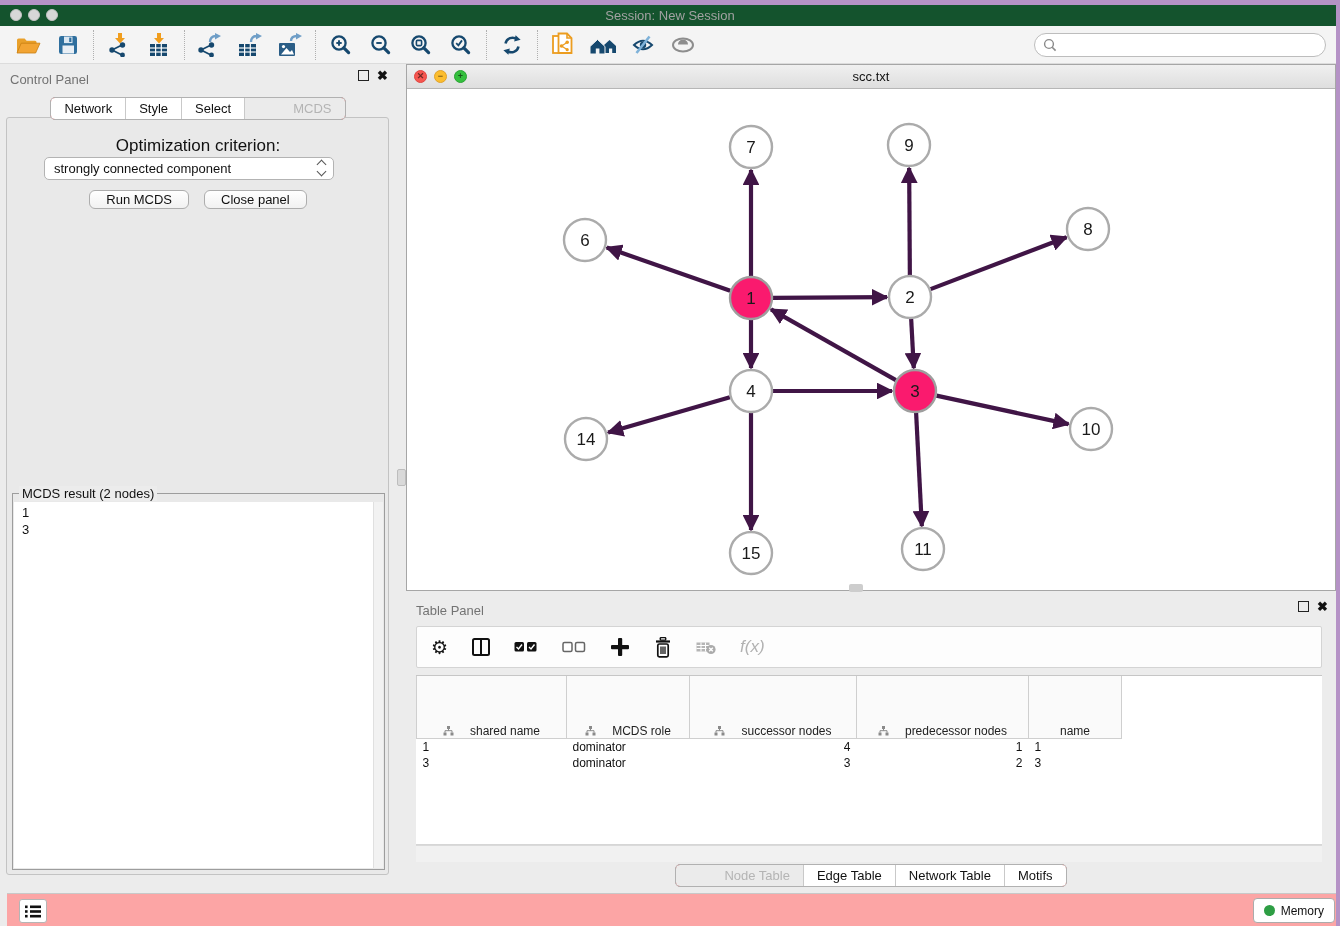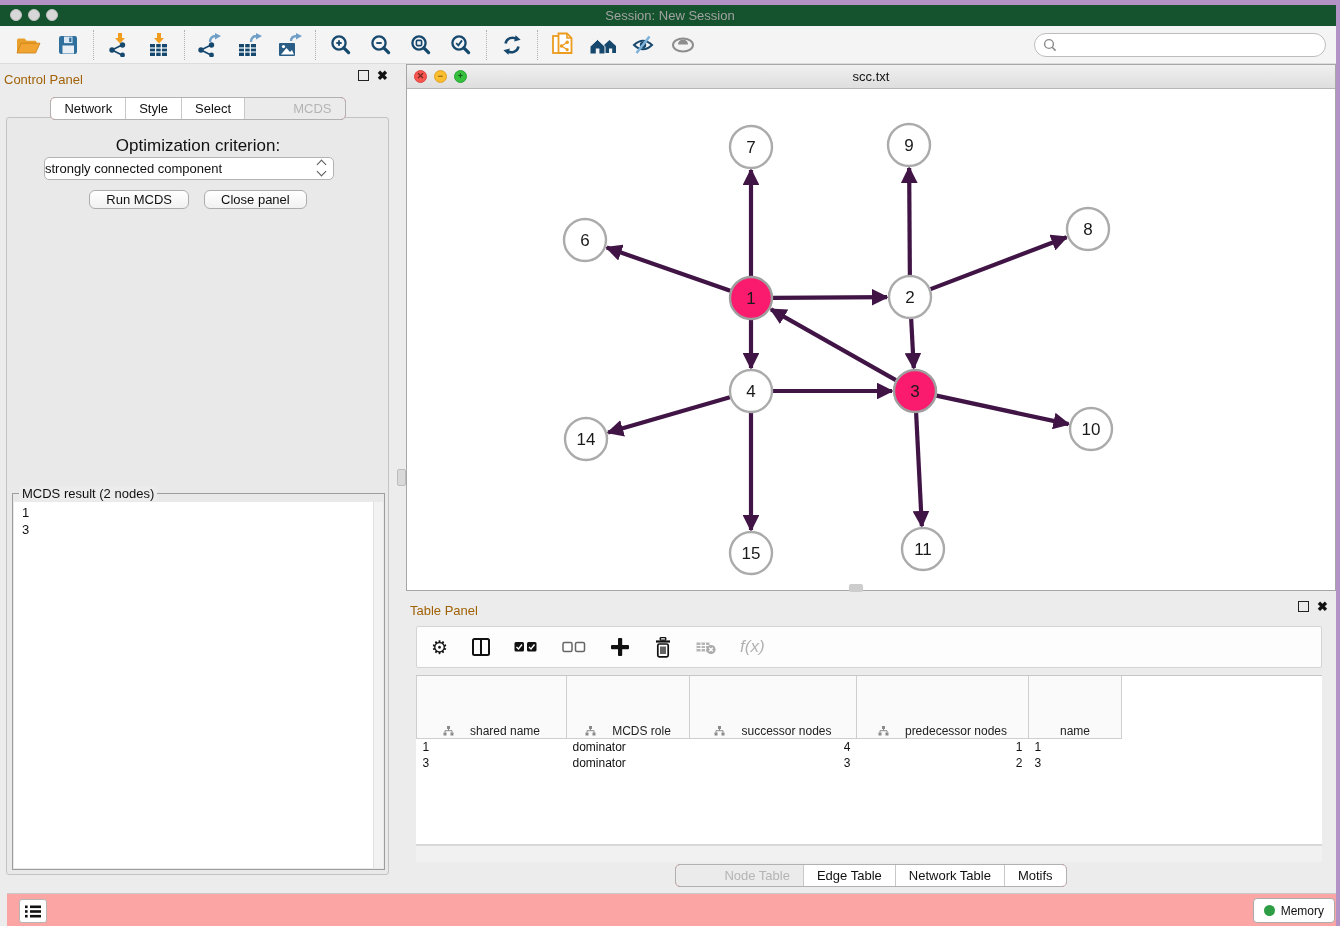--- a/index.html
+++ b/index.html
@@ -13,32 +13,32 @@
   .win-title{position:absolute;left:0;right:0;top:3px;text-align:center;font-size:13px;color:#a2a2a2;}
   
   .toolbar{position:absolute;left:0;top:26px;width:1340px;height:38px;background:#f4f4f4;border-bottom:1px solid #dcdcdc;box-sizing:border-box;display:flex;align-items:center;padding-left:8px;}
   .tb-btn{width:40px;height:32px;display:flex;align-items:center;justify-content:center;}
   .tb-sep{width:0;height:30px;border-left:1px dotted #b0b0b0;margin:0 5px;}
   .search-wrap{position:absolute;right:14px;top:7px;width:292px;height:24px;}
   .search-input{width:100%;height:100%;box-sizing:border-box;border:1px solid #bdbdbd;border-radius:12px;background:#fff;padding:0 10px 0 28px;font-size:13px;outline:none;}
   .search-glass{position:absolute;left:9px;top:5px;}
   
   .control-panel{position:absolute;left:0;top:64px;width:396px;height:817px;background:#ececec;}
-  .panel-head{position:absolute;left:4px;top:8px;font-size:13px;color:#a16207;}
+  .panel-head{position:absolute;left:10px;top:8px;font-size:13px;color:#737373;}
   .panel-icons{position:absolute;right:8px;top:6px;display:flex;gap:8px;align-items:center;}
   .float-ico{width:11px;height:11px;border:1.6px solid #222;box-sizing:border-box;display:inline-block;}
   .close-ico{font-size:13px;font-weight:bold;color:#111;line-height:11px;}
   .seg-control{display:inline-flex;border:1px solid #b1b1b1;border-radius:5px;overflow:hidden;background:#b91c1c;}
   .seg{padding:3px 13px;font-size:13px;color:#111;background:#fff;border-left:1px solid #c9c9c9;white-space:nowrap;}
   .seg:first-child{border-left:none;}
   .seg.sel{background:#ebebeb;color:#b4b4b4;padding-left:48px;}
   .cp-tabs{position:absolute;left:0;top:33px;width:100%;text-align:center;z-index:2;}
   .cp-content{position:absolute;left:6px;top:53px;width:383px;height:758px;border:1px solid #c3c3c3;border-radius:3px;background:#e9e9e9;box-sizing:border-box;}
   .opt-label{position:absolute;left:0;width:100%;top:72px;text-align:center;font-size:17px;color:#111;}
-  .dropdown{position:absolute;left:44px;top:93px;width:290px;height:23px;background:#fff;border:1px solid #b3b3b3;border-radius:5px;box-sizing:border-box;font-size:13px;display:flex;align-items:center;}
+  .dropdown{position:absolute;left:44px;top:93px;width:290px;height:23px;background:#fff;border:1px solid #b3b3b3;border-radius:5px;box-sizing:border-box;font-size:13px;display:flex;align-items:center;padding-left:9px;}
   .dd-stepper{position:absolute;right:8px;top:3px;display:flex;flex-direction:column;gap:3px;}
   .chev{width:6px;height:6px;border-left:1.6px solid #555;border-top:1.6px solid #555;}
   .chev.up{transform:rotate(45deg);}
   .chev.down{transform:rotate(225deg);margin-top:-3px;}
   .btn-row{position:absolute;left:0;top:126px;width:100%;display:flex;justify-content:center;gap:15px;}
   .aqua-btn{background:linear-gradient(#ffffff,#f1f1f1);border:1px solid #adadad;border-radius:6px;padding:1px 16px;font-size:13px;color:#111;font-family:"Liberation Sans",sans-serif;}
   .result-group{position:absolute;left:12px;top:429px;width:373px;height:377px;border:1px solid #9d9d9d;box-sizing:border-box;}
   .result-legend{position:absolute;left:6px;top:-8px;background:#ececec;padding:0 3px;font-size:13px;color:#111;}
   .result-list{position:absolute;left:1px;right:1px;top:8px;bottom:1px;background:#fff;font-size:13px;line-height:17px;padding:2px 0 0 8px;box-sizing:border-box;}
   .result-scroll{position:absolute;right:1px;top:8px;bottom:1px;width:10px;background:#f2f2f2;border-left:1px solid #e0e0e0;box-sizing:border-box;}

